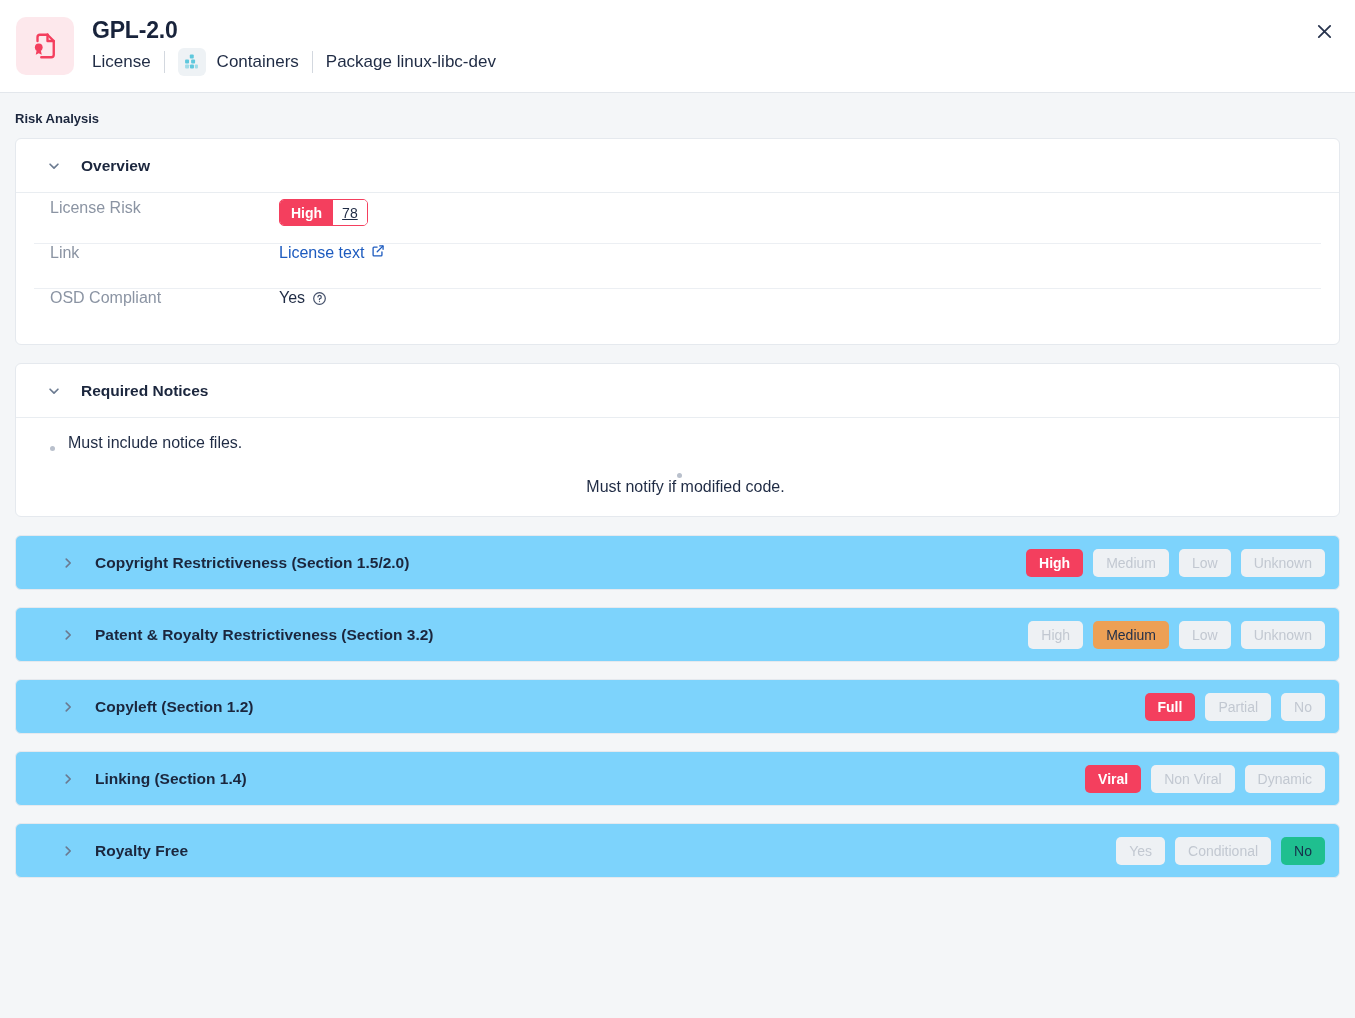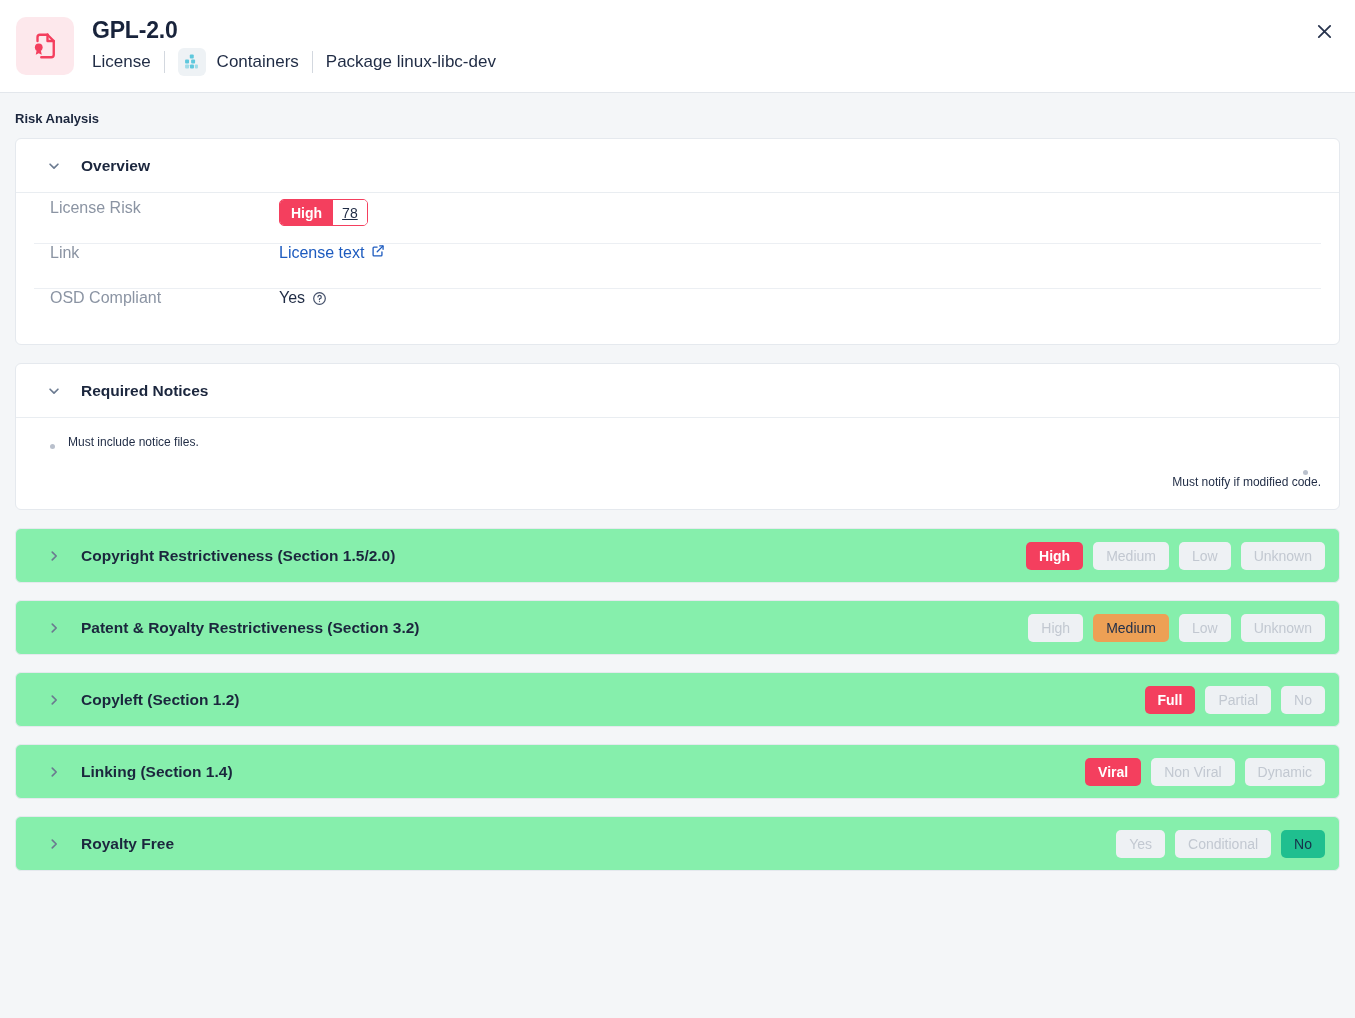--- a/index.html
+++ b/index.html
@@ -179,44 +179,44 @@
     align-items: center;
     gap: 7px;
     cursor: pointer;
   }
   .help-icon { margin-left: 7px; color: #44506a; display: inline-flex; align-items: center; }
 
   
   .notice-body { padding: 16px 18px 20px 34px; }
   .notice-item {
     display: flex;
-    align-items: flex-end;
-    font-size: 12px;
+    align-items: center;
+    font-size: 16px;
     color: #1f2b44;
     margin-bottom: 11px;
   }
   .notice-item:last-child { margin-bottom: 0; flex-direction: column; }
   .bullet {
     width: 5px; height: 5px;
     border-radius: 50%;
     background: #b9c0cc;
     margin: 10px 13px 0 0;
     flex: 0 0 auto;
   }
 
   
   .acc-row {
-    background: #86efac;
+    background: #7dd3fc;
     border: 1px solid #e5e9ee;
     border-radius: 6px;
     height: 55px;
     margin-bottom: 17px;
     display: flex;
     align-items: center;
-    padding: 0 14px 0 31px;
+    padding: 0 14px 0 45px;
     cursor: pointer;
   }
   .acc-title {
     font-size: 15.5px;
     font-weight: bold;
     color: #1b263d;
     margin-left: 20px;
     flex: 1 1 auto;
   }
   .badge-group { display: flex; gap: 10px; align-items: center; }

